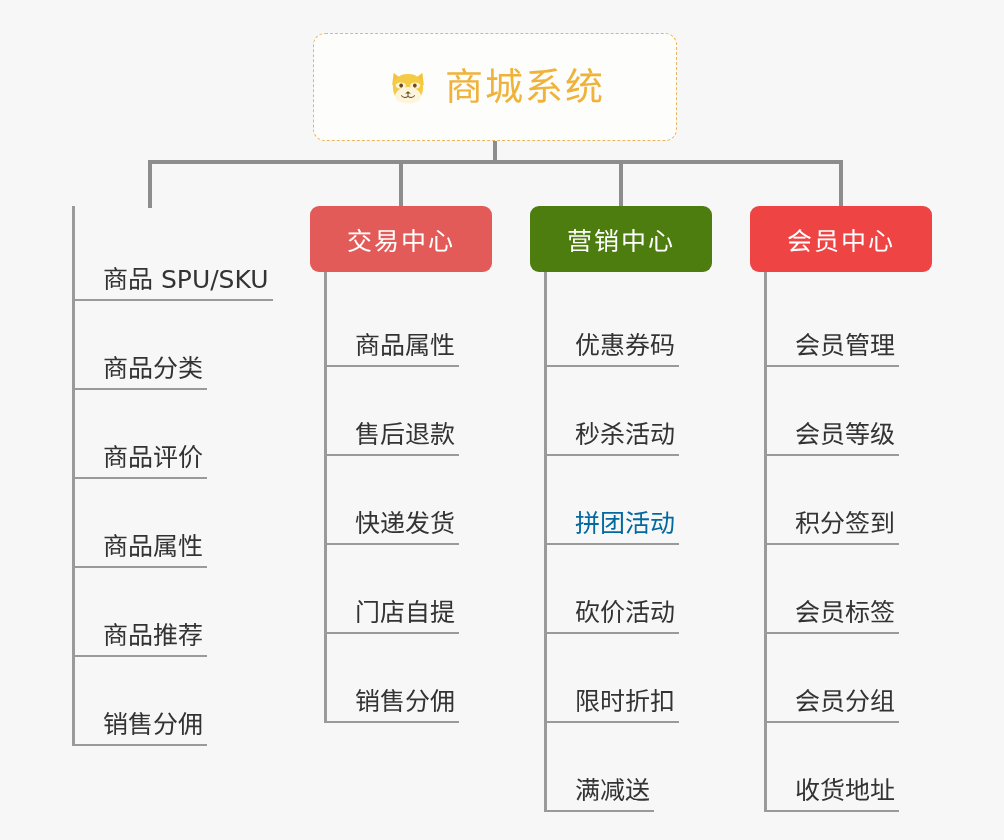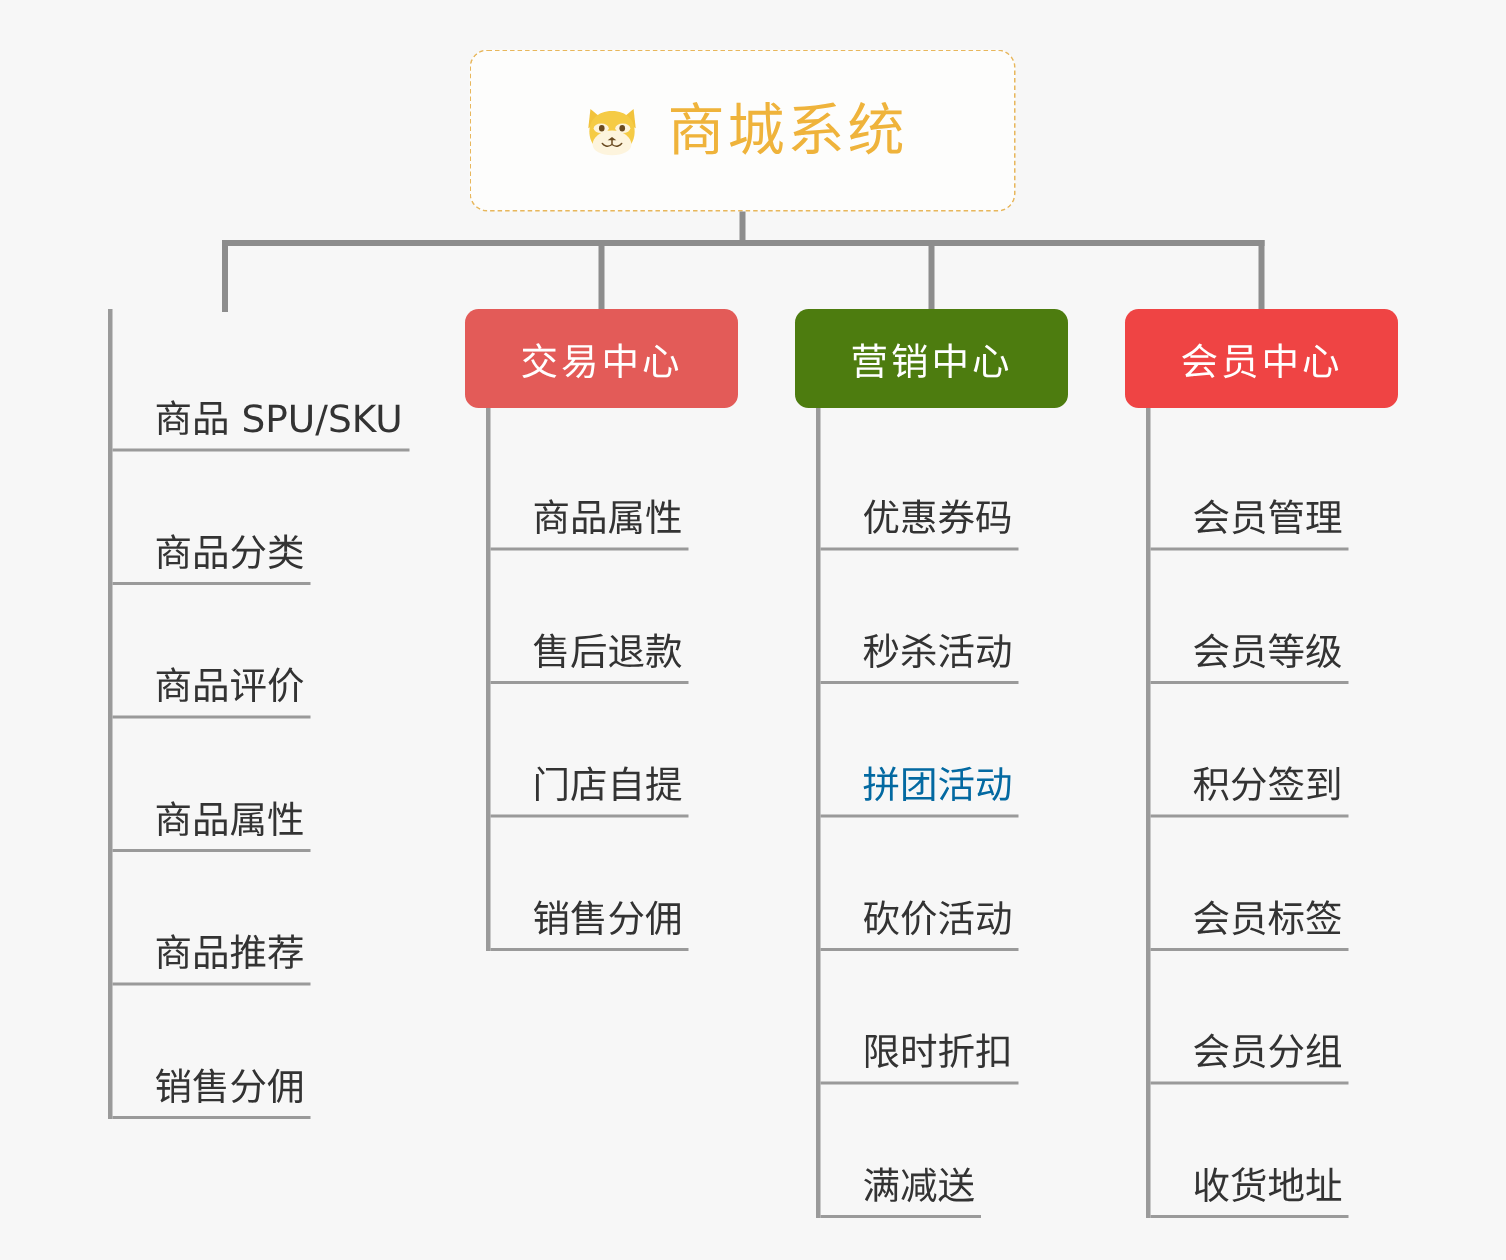--- a/index.html
+++ b/index.html
@@ -220,20 +220,24 @@
     <div class="leaf-list" style="border-left-color: rgb(154, 154, 154);">
       <div class="leaf">
           <span class="leaf-label" style="color: rgb(51, 51, 51);">商品属性</span>
           <span class="leaf-underline" style="width: 132.016px; background: rgb(154, 154, 154);"></span>
         </div>
       <div class="leaf">
           <span class="leaf-label" style="color: rgb(51, 51, 51);">售后退款</span>
           <span class="leaf-underline" style="width: 132.016px; background: rgb(154, 154, 154);"></span>
         </div>
       <div class="leaf">
+          <span class="leaf-label" style="color: rgb(51, 51, 51);">快递发货</span>
+          <span class="leaf-underline" style="width: 132.016px; background: rgb(154, 154, 154);"></span>
+        </div>
+      <div class="leaf">
           <span class="leaf-label" style="color: rgb(51, 51, 51);">门店自提</span>
           <span class="leaf-underline" style="width: 132.016px; background: rgb(154, 154, 154);"></span>
         </div>
       <div class="leaf">
           <span class="leaf-label" style="color: rgb(51, 51, 51);">销售分佣</span>
           <span class="leaf-underline" style="width: 132.016px; background: rgb(154, 154, 154);"></span>
         </div>
     </div>
   </div>
 

